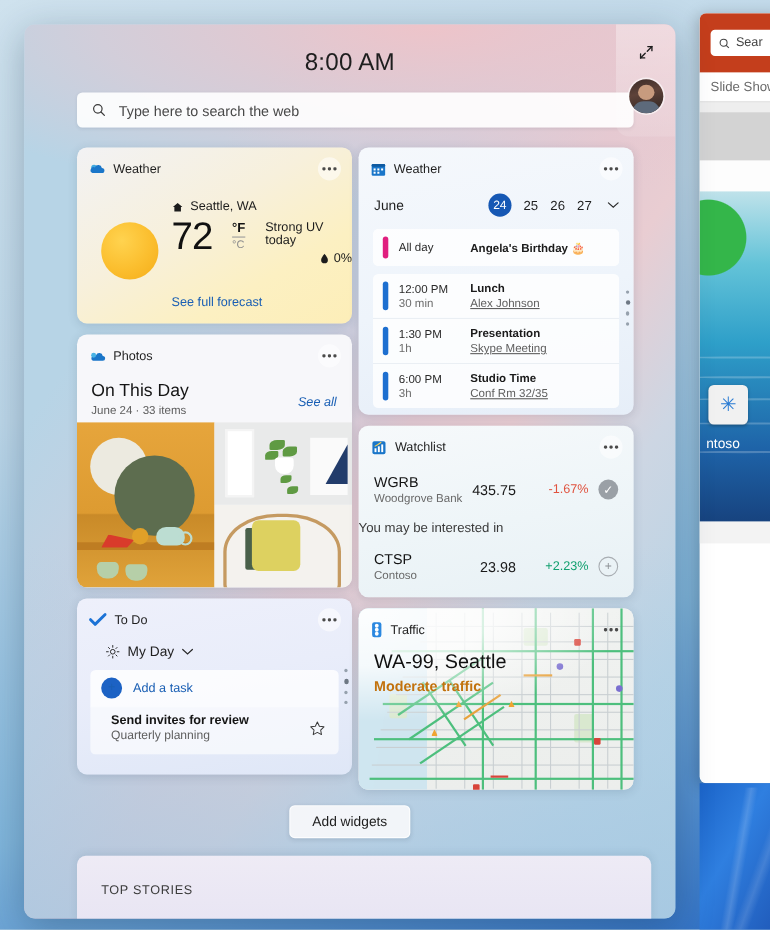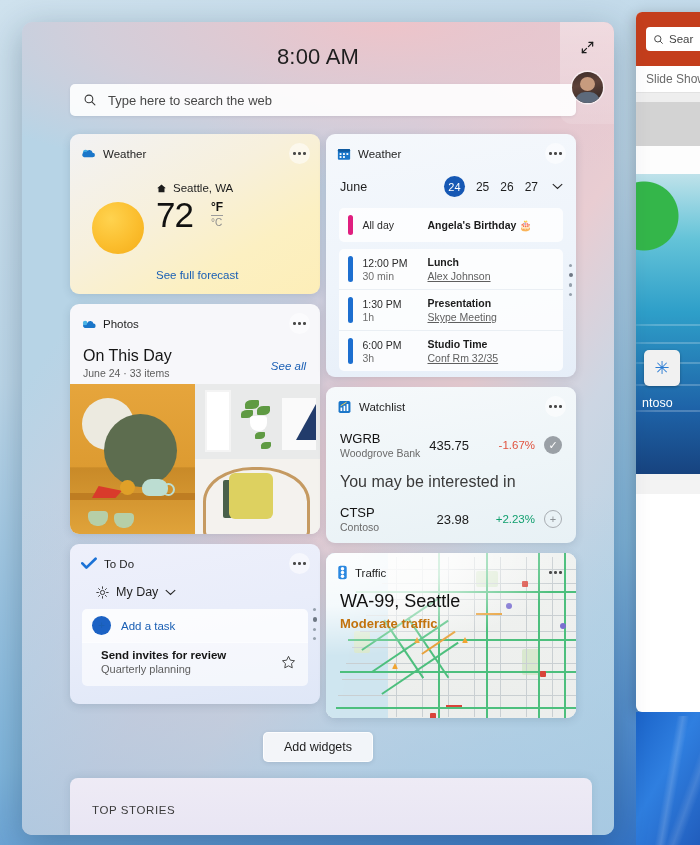--- a/index.html
+++ b/index.html
@@ -258,21 +258,21 @@
   .wl-row { display: flex; align-items: center; padding: 0 14px; margin-top: 14px; }
   .wl-sym .a { font-size: 13px; color: #131313; }
   .wl-sym .b { font-size: 10.5px; color: #6a6a6a; margin-top: 1px; }
   .wl-price { margin-left: auto; font-size: 13px; color: #1a1a1a; }
   .wl-chg { width: 66px; text-align: right; font-size: 11.5px; }
   .wl-chg.dn { color: #e0533f; }
   .wl-chg.up { color: #12a06f; }
   .wl-btn { width: 18px; height: 18px; border-radius: 50%; margin-left: 9px; display: flex; align-items: center; justify-content: center; font-size: 11px; }
   .wl-btn.check { background: #9aa0a6; color: #fff; }
   .wl-btn.plus { border: 1.4px solid #a8adb2; color: #8d9296; }
-  .wl-note { padding: 0 14px; margin-top: 14px; font-size: 16px; color: #3a3a3a; }
+  .wl-note { padding: 0 0; margin-top: 14px; font-size: 12px; color: #3a3a3a; }
 
   
   .c-traffic { height: 165px; background: #eef2f4; text-align: center; }
   .map {
     position: absolute; inset: 0;
     background:
       linear-gradient(90deg, #cfe5ef 0 62px, rgba(0,0,0,0) 62px),
       linear-gradient(180deg, #f0f2f0 0%, #eceeec 100%);
   }
   .map .water { position: absolute; left: 0; top: 0; width: 74px; height: 100%;
@@ -406,20 +406,31 @@
                   </svg>
             </span>
             <span>Seattle, WA</span>
           </div>
           <div class="wx-temp-row">
             <div class="wx-temp">72</div>
             <div class="wx-units">
               <span class="f">°F</span>
               <span class="c">°C</span>
             </div>
+            <div class="wx-side">
+              <div class="wx-uv">Strong UV today</div>
+              <div class="wx-precip">
+                <span class="icon">
+                  <svg width="8" height="10" viewBox="0 0 10 13">
+                        <path d="M5 .8C5 .8 1 5.5 1 8.2a4 4 0 0 0 8 0C9 5.5 5 .8 5 .8z" fill="#1c1c1c"></path>
+                      </svg>
+                </span>
+                <span>0%</span>
+              </div>
+            </div>
           </div>
         </div>
         <div class="wx-link">See full forecast</div>
       </div>
 
       <div class="card c-photos">
         <div class="card-head">
           <span class="icon">
             <svg width="15" height="12" viewBox="0 0 20 14">
               <path d="M5 12.4h11.4a3 3 0 0 0 .2-6 4.3 4.3 0 0 0-8.2-.8A3.4 3.4 0 0 0 5 12.4z" fill="#1a76c9"></path>

